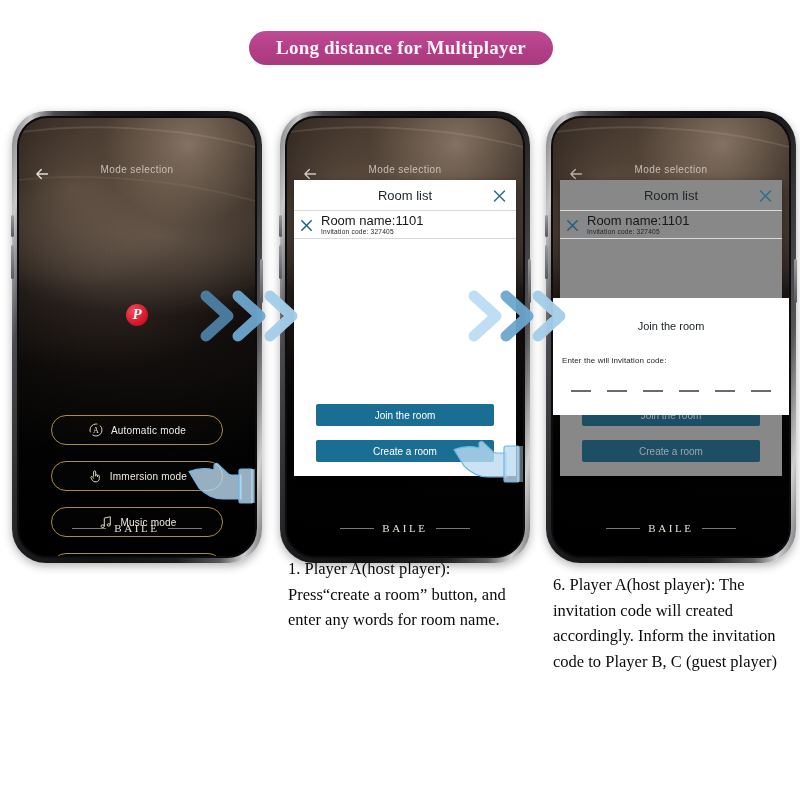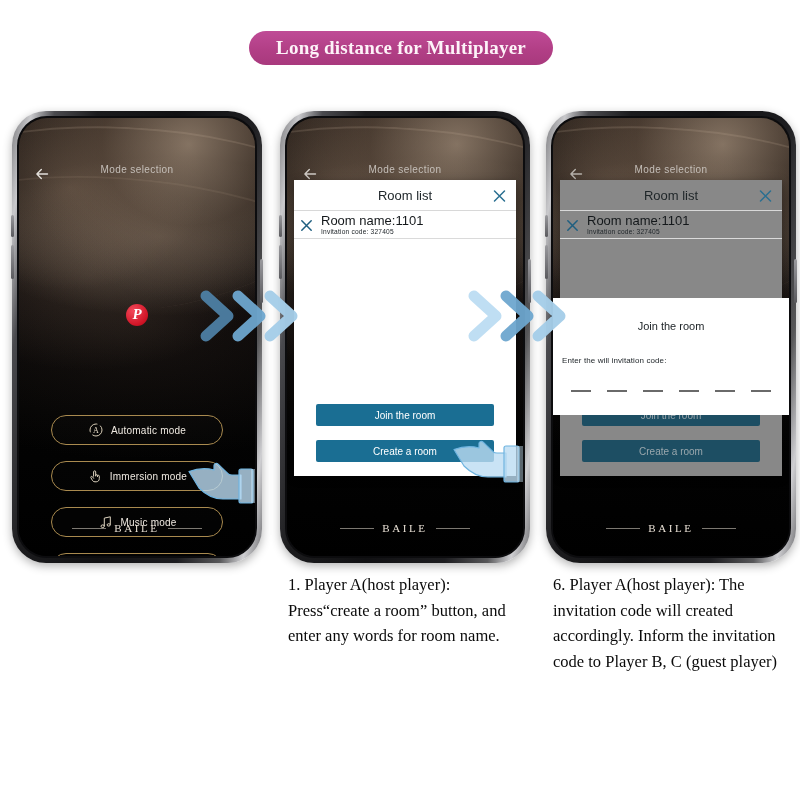--- a/index.html
+++ b/index.html
@@ -234,21 +234,21 @@
   
   .hand { position: absolute; z-index: 11; }
   .hand svg { display: block; }
 
   
   .caption {
     position: absolute;
     font-family: "Liberation Serif", serif;
     font-size: 16.5px; line-height: 1.55; color: #0a0a0a;
   }
-  #cap1 { left: 288px; top: 572px; width: 225px; }
+  #cap1 { left: 288px; top: 556px; width: 225px; }
   #cap2 { left: 553px; top: 572px; width: 240px; }
 </style>
 </head>
 <body>
 
 <div id="root">
 
   <div class="title-badge">
     <span>Long distance for Multiplayer</span>
   </div>

